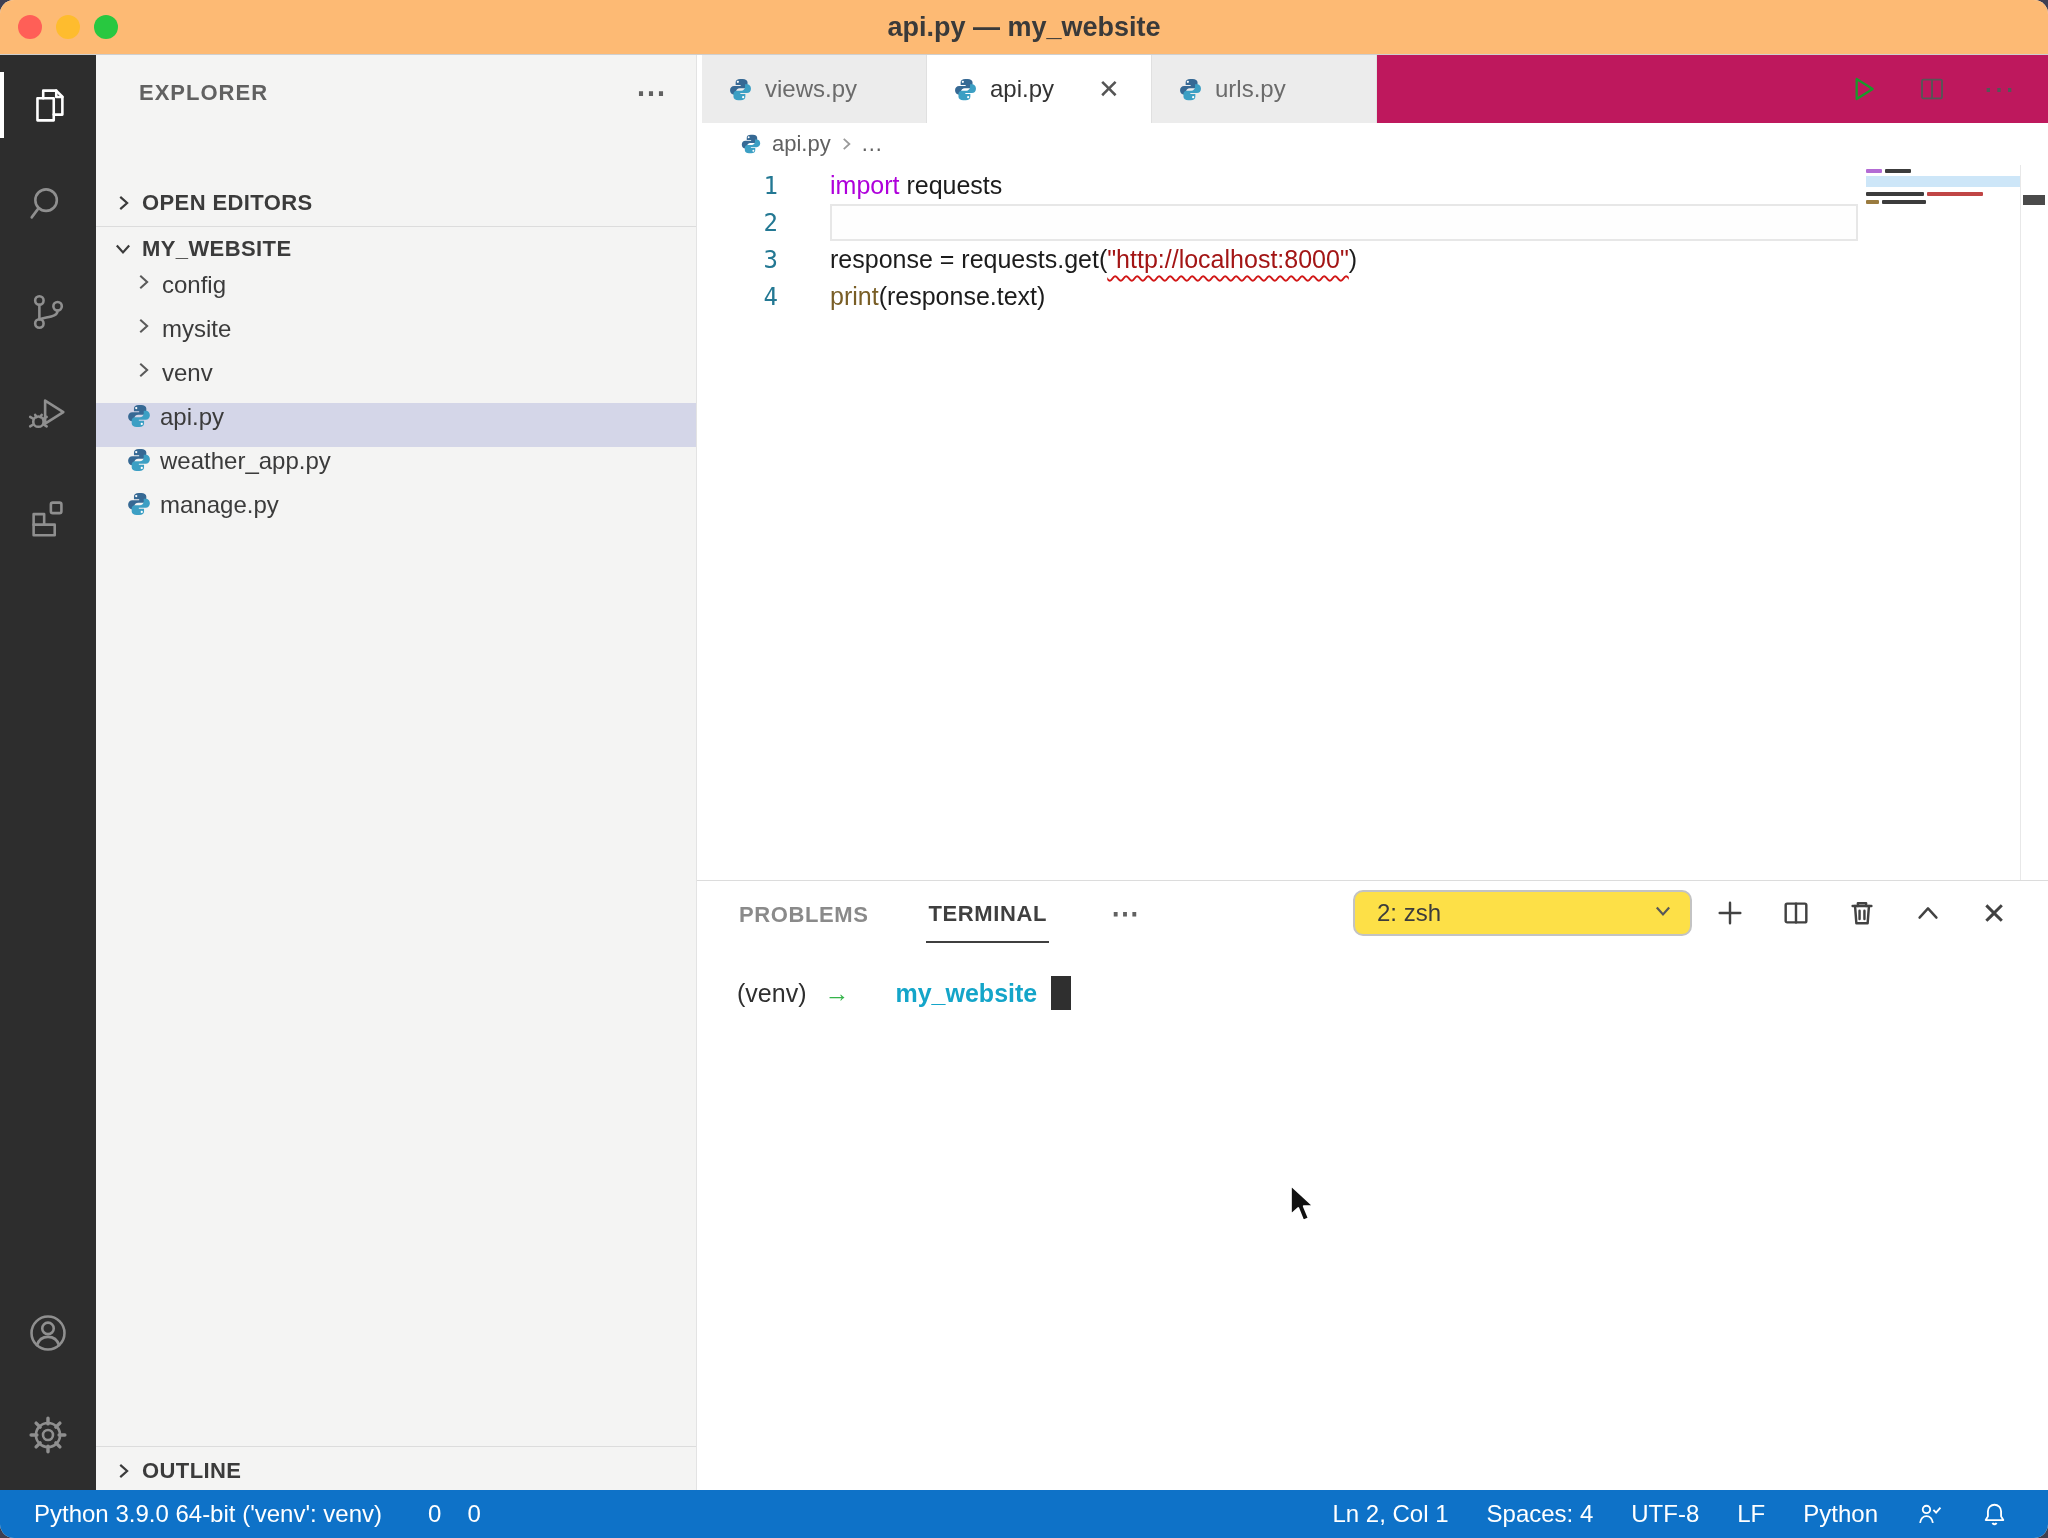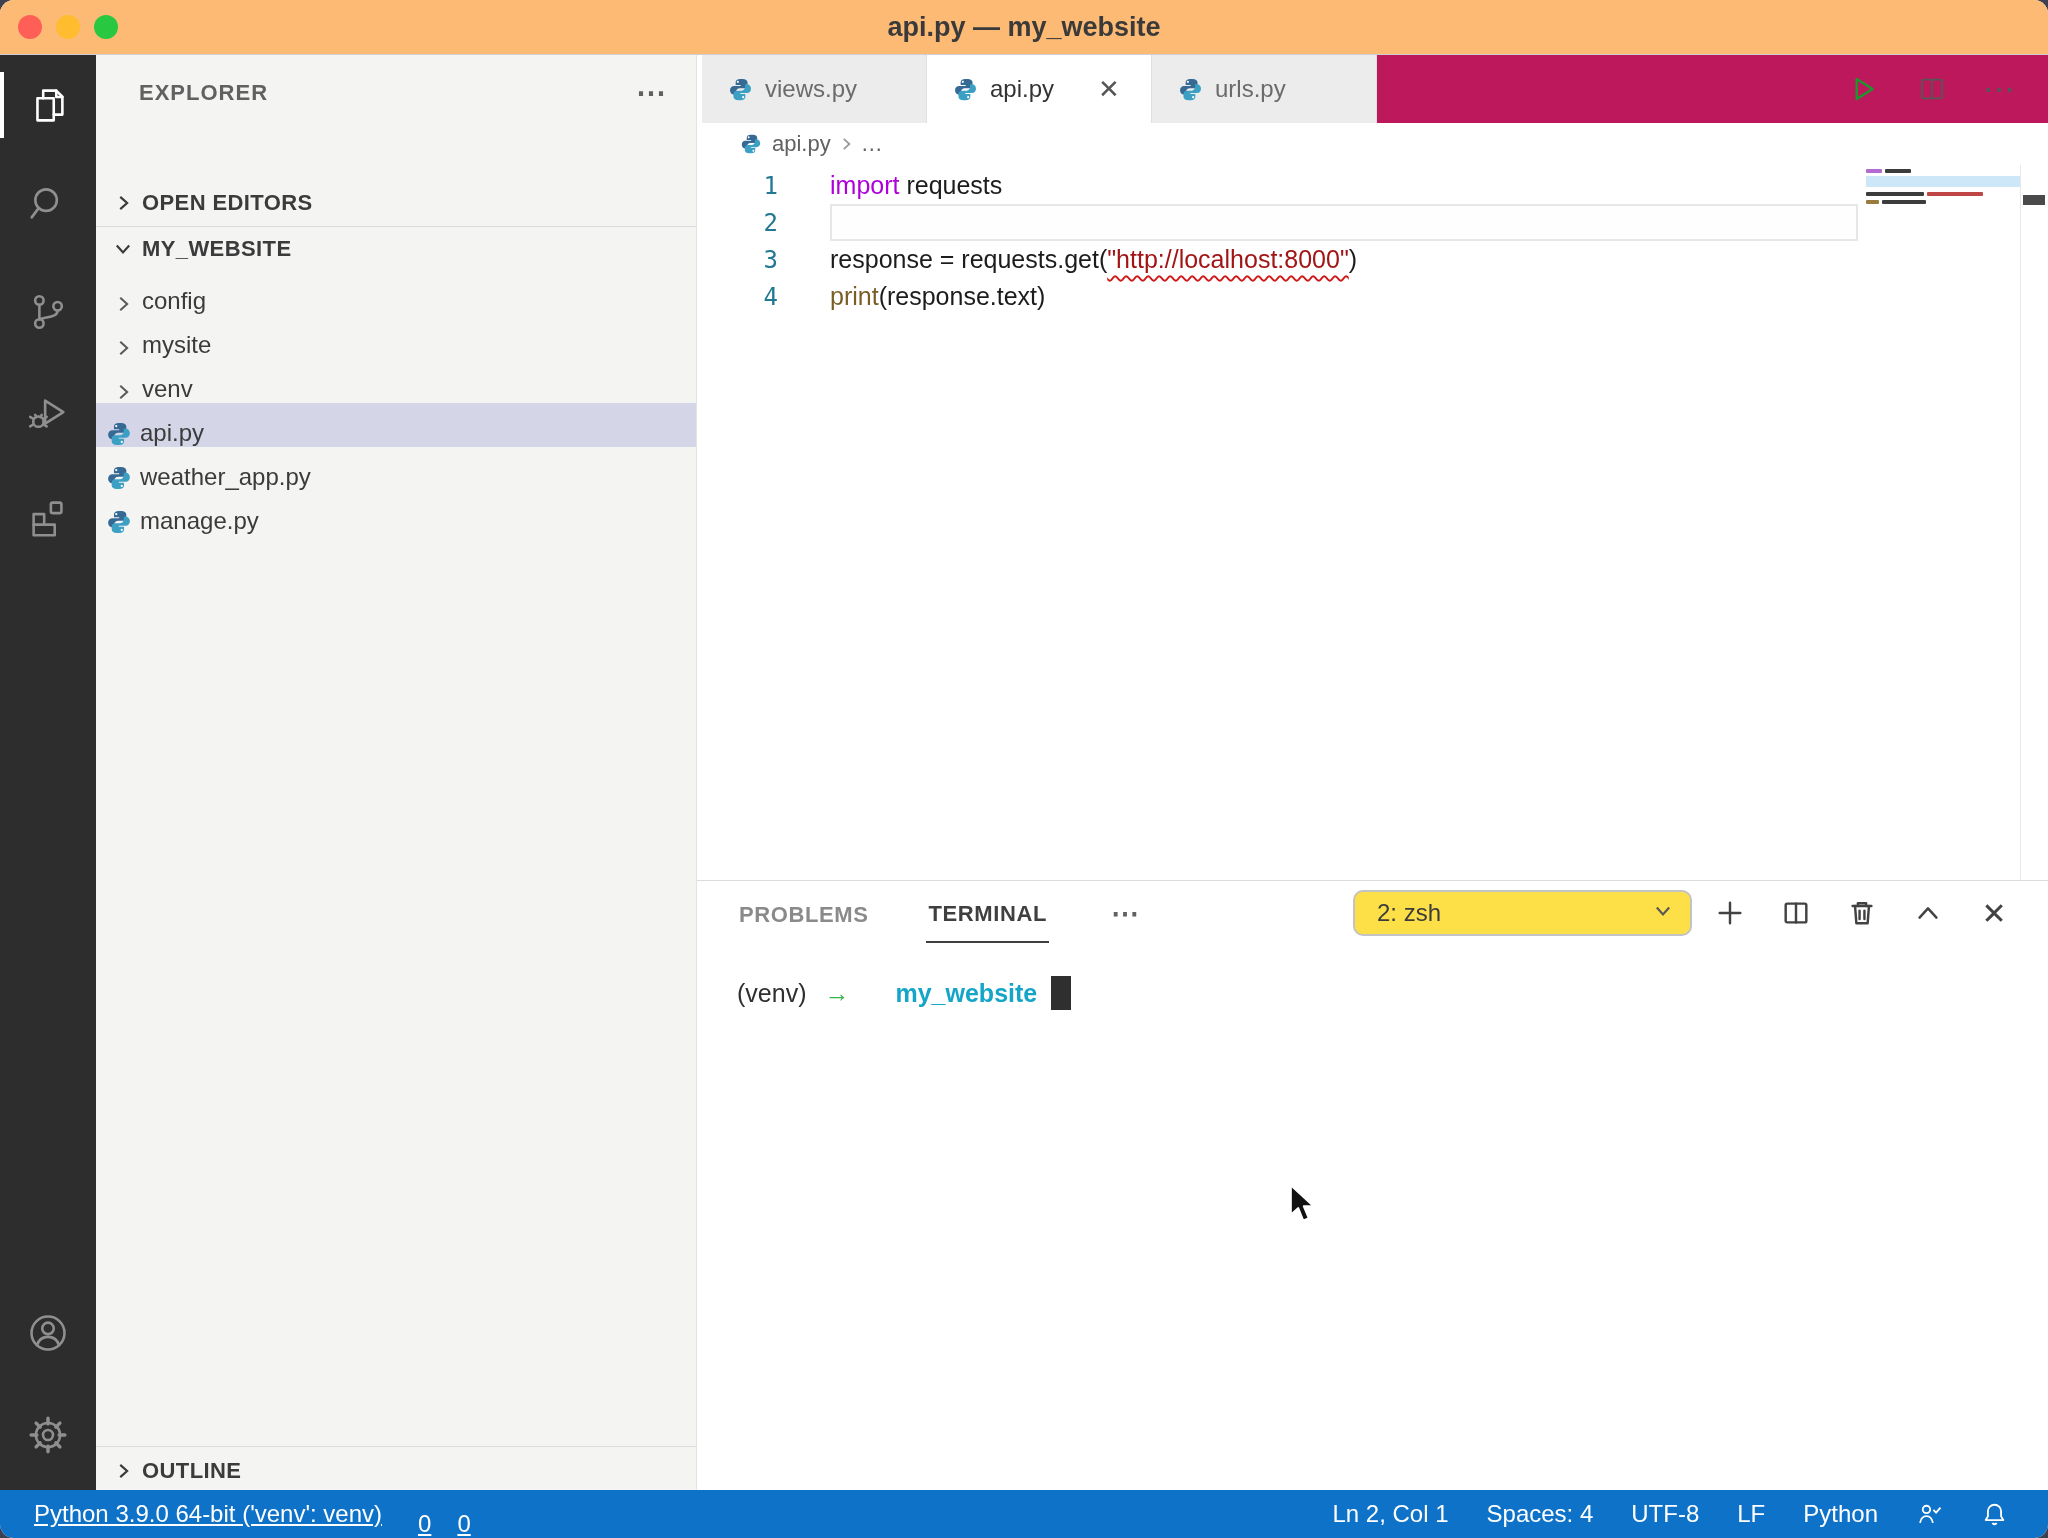--- a/index.html
+++ b/index.html
@@ -31,21 +31,21 @@
   .sb-header .label{font-size:22px;color:#616161;letter-spacing:1px;}
   .sb-header .more{margin-left:auto;font-size:30px;color:#616161;line-height:10px;cursor:pointer;}
   .sb-section{display:flex;align-items:center;height:42px;padding-left:16px;cursor:pointer;}
   .sb-section .chev{width:22px;height:22px;margin-right:8px;flex:0 0 auto;}
   .sb-section .chev svg{width:22px;height:22px;stroke:#3b3b3b;fill:none;stroke-width:1.6;}
   .sb-section .txt{font-size:22px;font-weight:700;color:#3b3b3b;letter-spacing:.4px;}
   #open-editors{position:absolute;top:127px;left:0;width:100%;}
   .sb-divider{position:absolute;left:0;width:100%;height:1px;background:#dcdcdc;}
   #root-section{position:absolute;top:173px;left:0;width:100%;}
   .tree{position:absolute;top:216px;left:0;width:100%;}
-  .tree-row{display:flex;align-items:flex-end;height:44px;padding-left:16px;cursor:pointer;}
+  .tree-row{display:flex;align-items:flex-start;height:44px;padding-left:36px;cursor:pointer;}
   .tree-row.selected{background:#d4d6e8;}
   .tree-row .chev svg{width:22px;height:22px;stroke:#5a5a5a;fill:none;stroke-width:1.5;}
   .tree-row .chev{width:24px;margin-right:6px;display:flex;align-items:center;}
   .tree-row .ficon{width:26px;height:26px;margin:0 8px 0 -6px;display:flex;align-items:center;}
   .tree-row .ficon svg{width:26px;height:26px;}
   .tree-row .name{font-size:24px;color:#3b3b3b;}
   #outline-section{position:absolute;top:1395px;left:0;width:100%;}
   #outline-divider{top:1391px;}
 
   
@@ -102,21 +102,21 @@
 
   .terminal{position:absolute;left:40px;top:95px;font-family:"DejaVu Sans Mono",monospace;font-size:25px;display:flex;align-items:center;}
   .term-venv{color:#2f2f2f;}
   .term-arrow{color:#35b44a;margin:0 18px;font-weight:700;}
   .term-cwd{color:#14a5c9;font-weight:700;margin-left:28px;}
   .term-cursor{display:inline-block;width:20px;height:34px;background:#2f2f2f;margin-left:14px;}
 
   
   .statusbar{position:absolute;left:0;top:1490px;width:2048px;height:48px;background:#0e72c8;display:flex;align-items:center;
      color:#fff;font-size:24px;padding:0 26px;}
-  .sb-left{display:flex;align-items:flex-end;gap:4px;text-decoration:underline;}
+  .sb-left{display:flex;align-items:center;gap:14px;}
   .sb-item{display:flex;align-items:center;gap:10px;cursor:pointer;padding:0 8px;height:48px;}
   .sb-item svg{width:27px;height:27px;}
   .probs{display:flex;align-items:center;gap:8px;margin-left:16px;}
   .sb-right{margin-left:auto;display:flex;align-items:center;gap:10px;}
   .sb-right .sb-item{padding:0 14px;}
 
   
   .mouse{position:absolute;left:1284px;top:1183px;width:40px;height:44px;z-index:99;pointer-events:none;}
 </style>
 </head>

